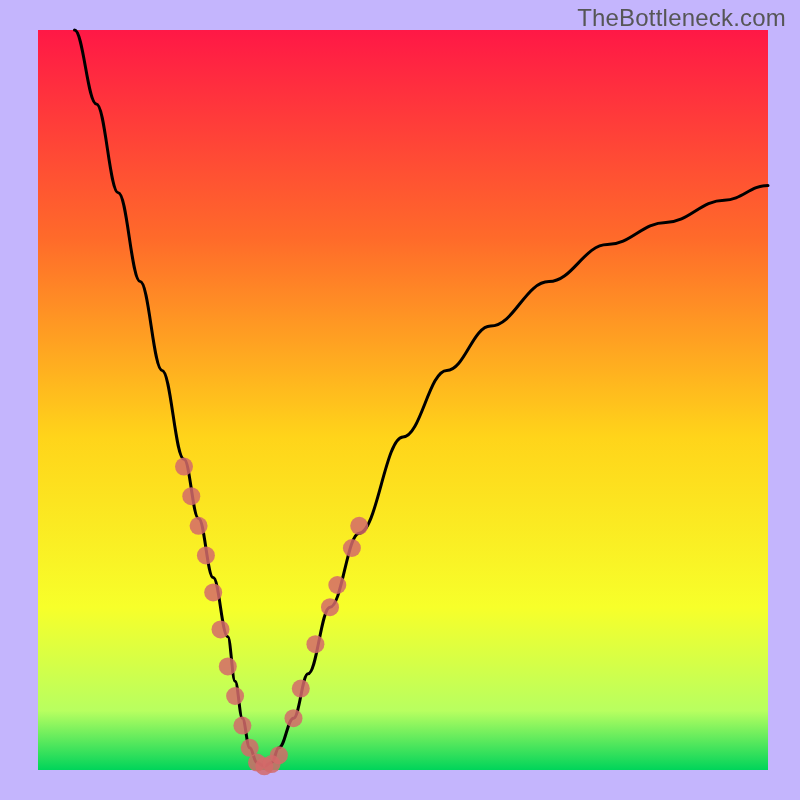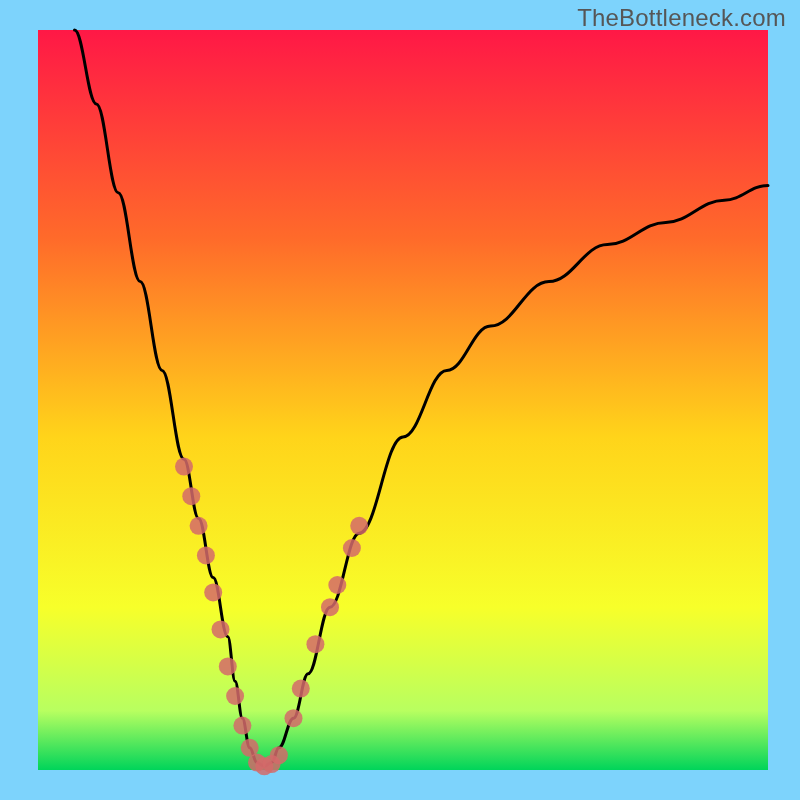--- a/index.html
+++ b/index.html
@@ -7,21 +7,21 @@
     padding: 0;
     width: 800px;
     height: 800px;
     background: #000;
     overflow: hidden;
   }
   .frame {
     position: relative;
     width: 800px;
     height: 800px;
-    background: #7dd3fc;
+    background: #c4b5fd;
   }
   .watermark {
     position: absolute;
     top: 4px;
     right: 14px;
     font-family: Arial, Helvetica, sans-serif;
     font-size: 24px;
     color: #565656;
     letter-spacing: 0.2px;
     z-index: 5;

